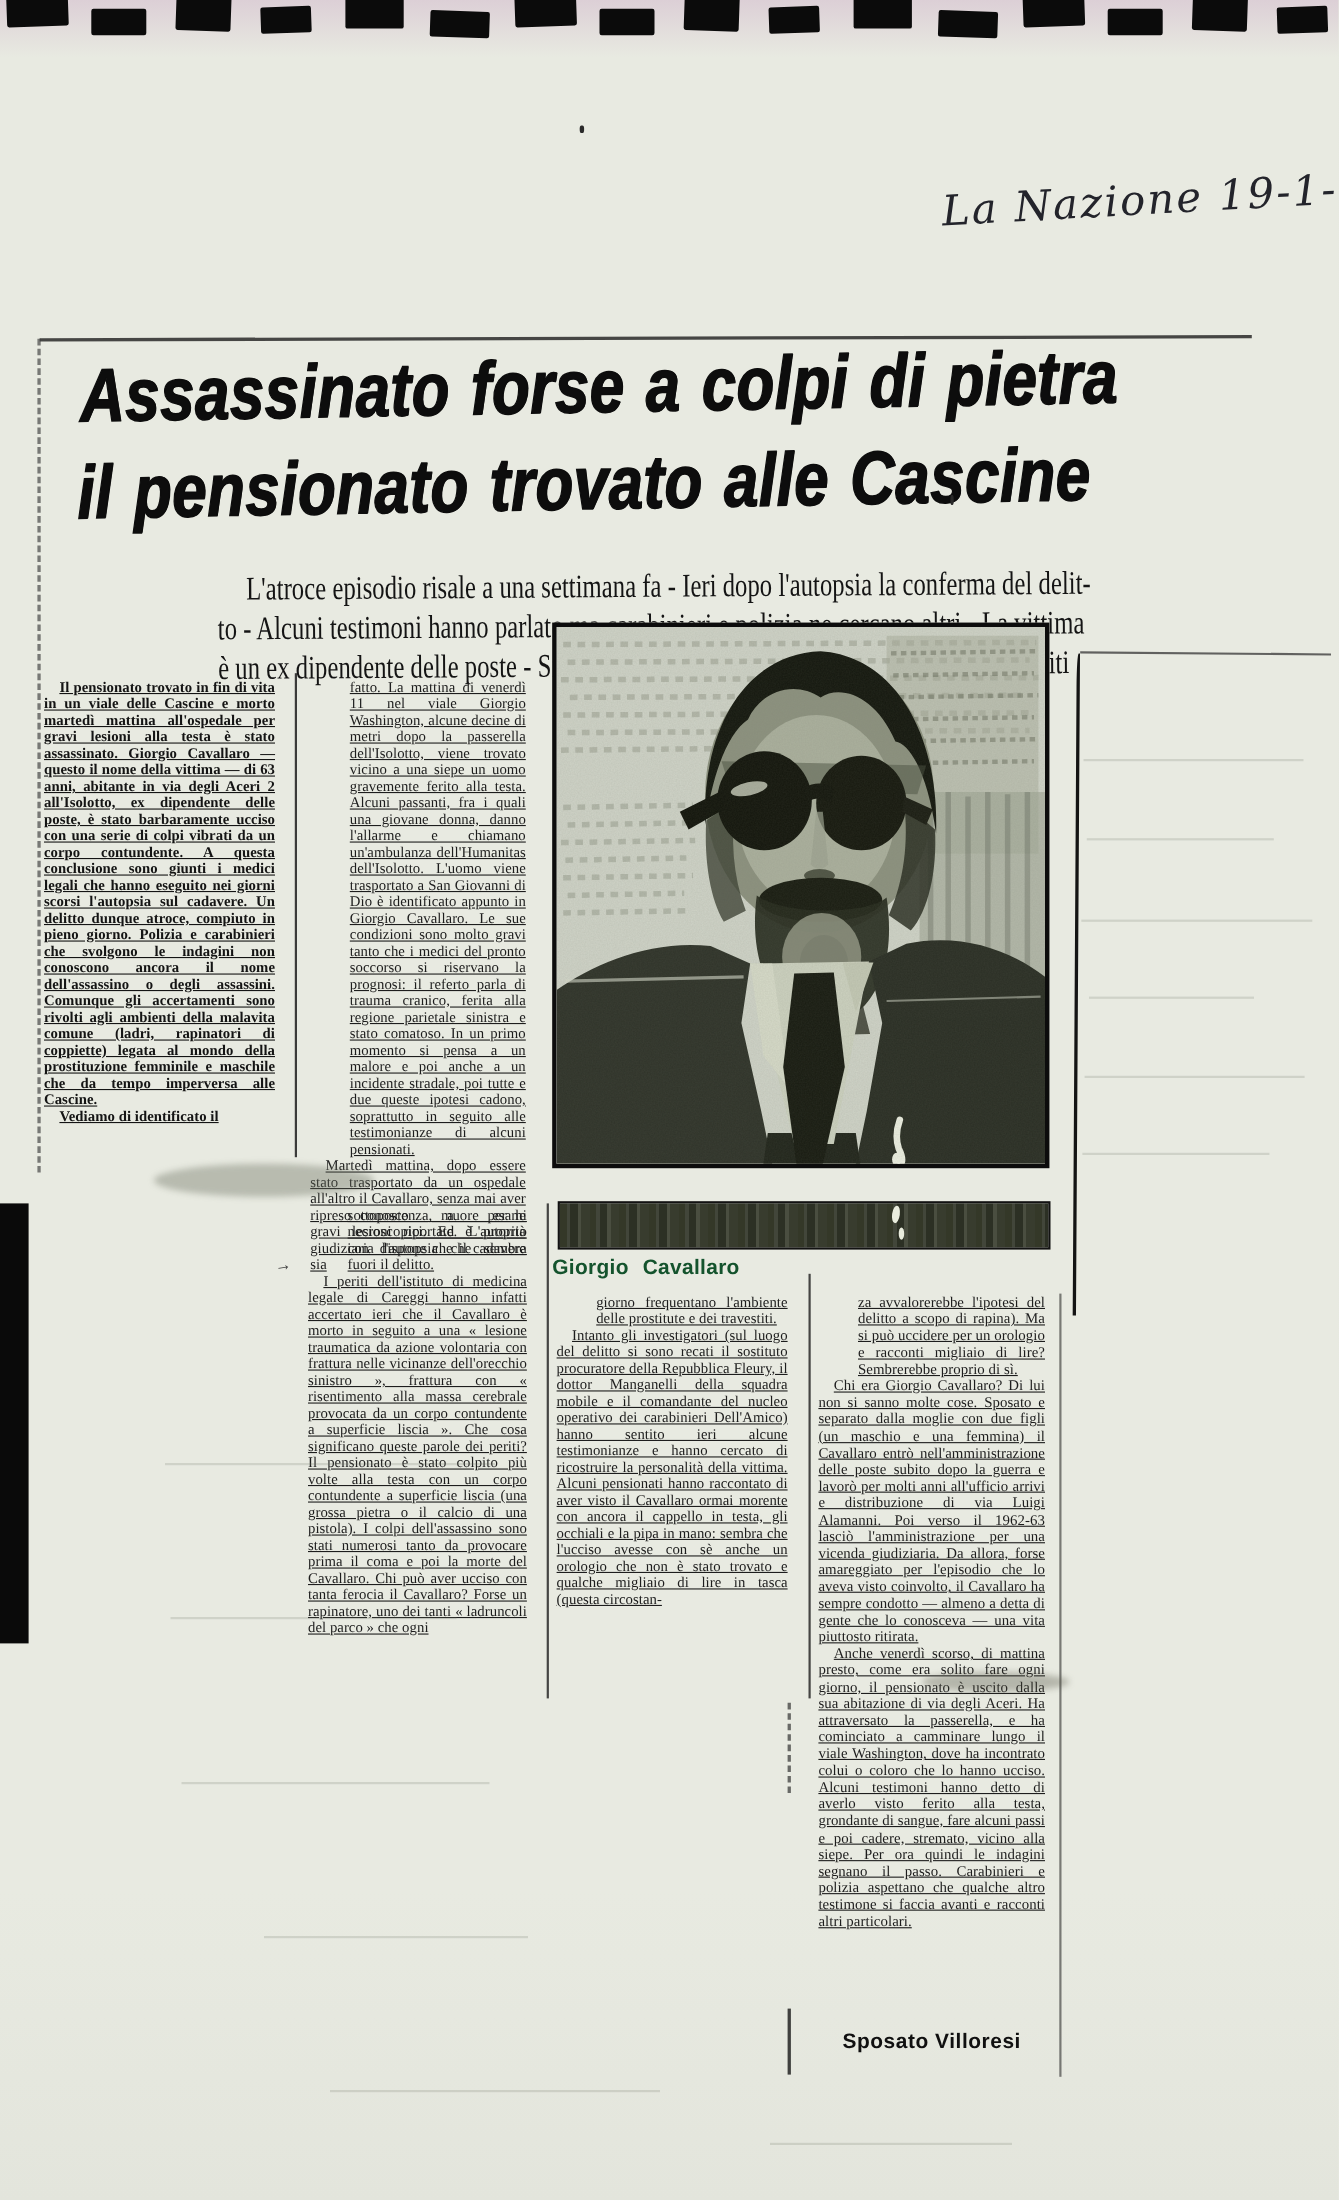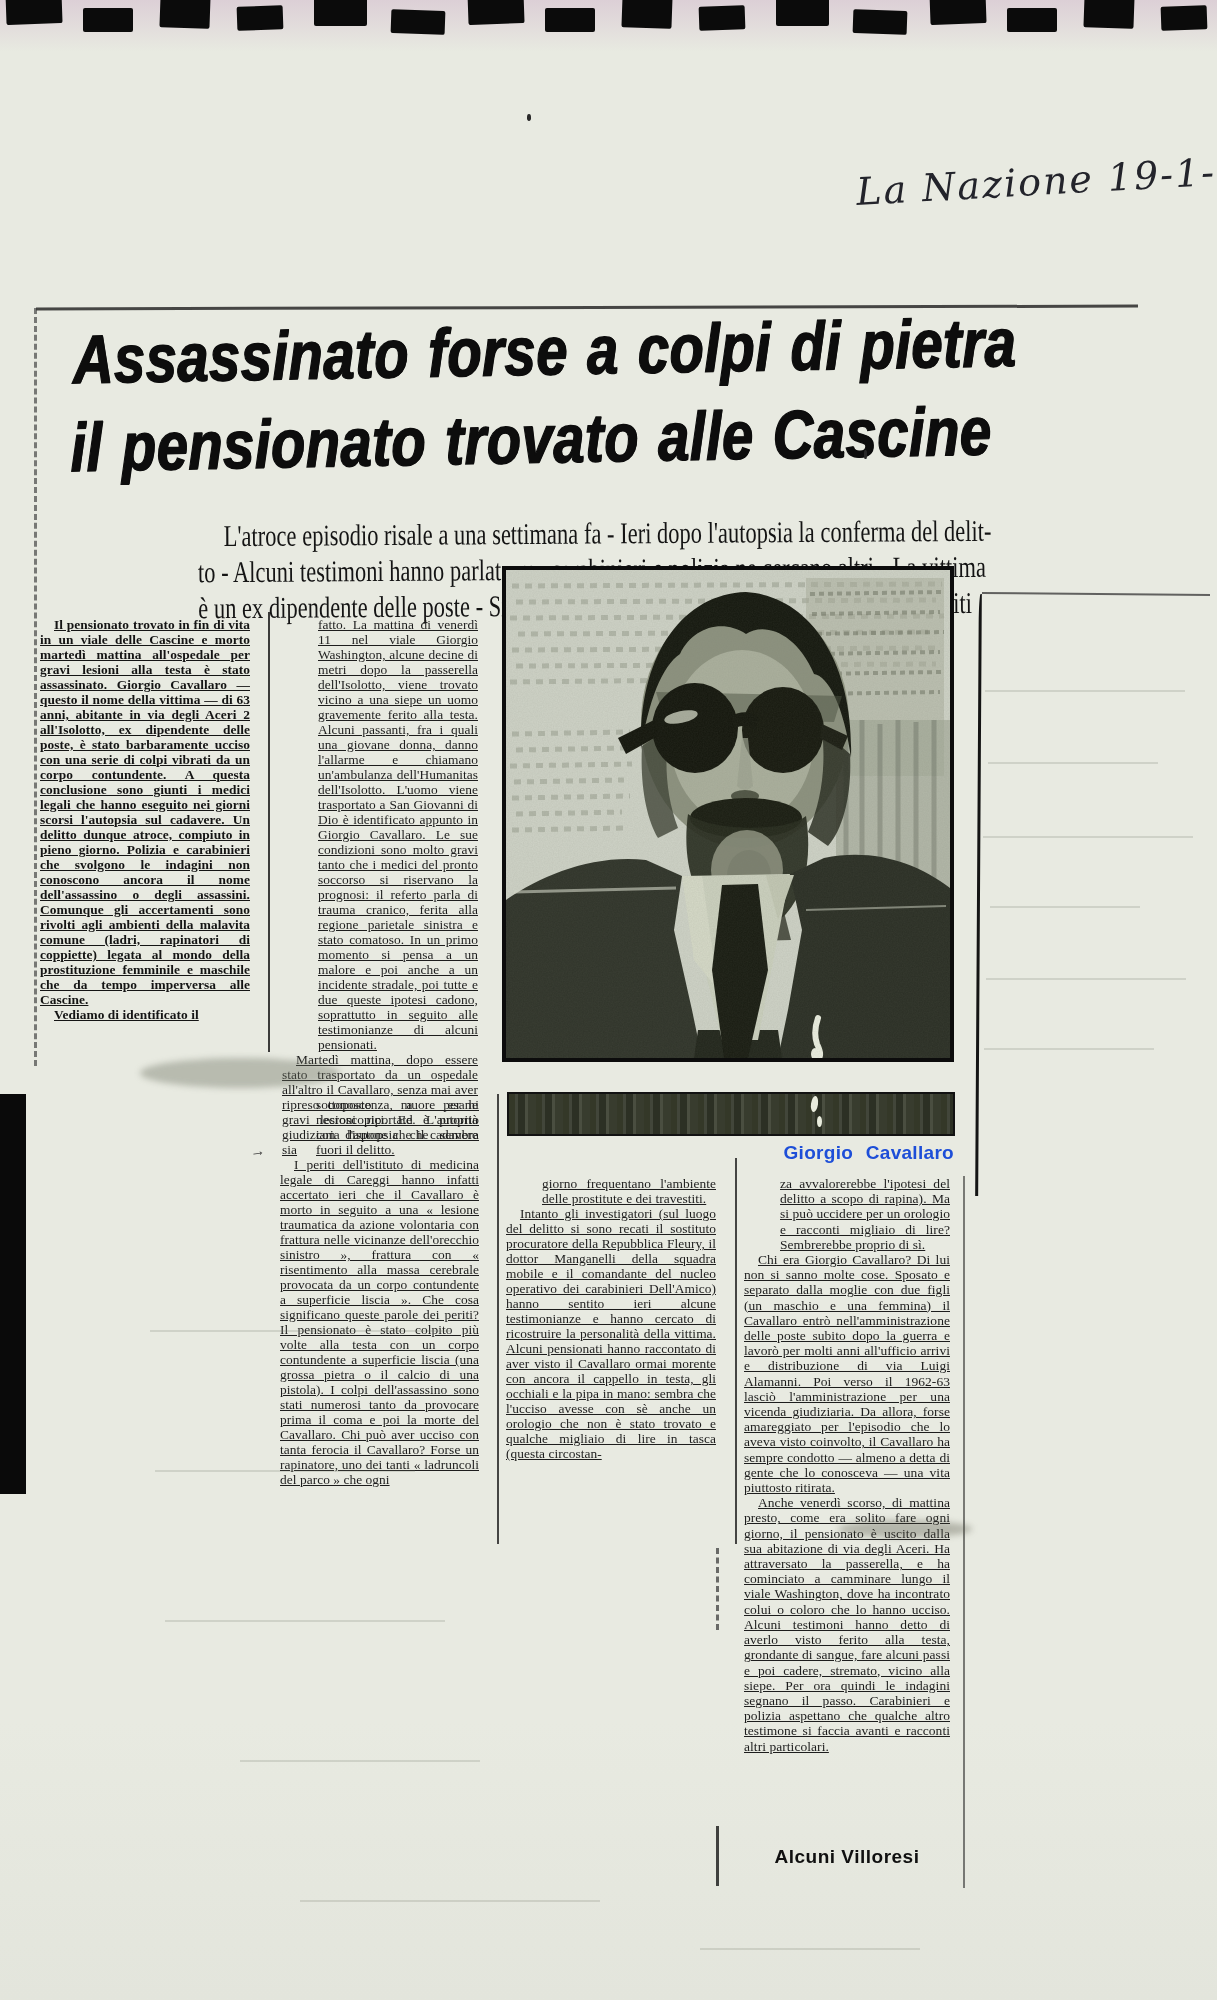--- a/index.html
+++ b/index.html
@@ -63,23 +63,23 @@
   
   #scanbar{position:absolute;left:0;top:1094px;width:26px;height:400px;background:#0a0a0a;}
   
   #photo{position:absolute;left:502px;top:566px;width:444px;height:488px;
        border:4px solid #0c0c0c;background:#cfd3c7;}
   #photo-strip{position:absolute;left:507px;top:1092px;width:444px;height:40px;
        border:2px solid #121212;
        background:repeating-linear-gradient(90deg,#343828 0 6px,#42463a 6px 9px,
                   #2c3024 9px 16px,#4a4e40 16px 19px,#383c2e 19px 27px);}
   .drip{position:absolute;background:#e9ecdd;border-radius:50%;}
-  #caption{position:absolute;left:502px;top:1142px;width:452px;text-align:right;
+  #caption{position:absolute;left:502px;top:1142px;width:452px;text-align:left;
        font-family:"Liberation Sans",sans-serif;font-weight:bold;font-size:19px;
-       color:#1d4ed8;word-spacing:7px;letter-spacing:.3px;}
+       color:#14532d;word-spacing:7px;letter-spacing:.3px;}
   #byline{position:absolute;left:738px;top:1846px;width:218px;text-align:center;
        font-family:"Liberation Sans",sans-serif;font-weight:bold;font-size:19px;
        color:#101010;letter-spacing:.5px;}
   #arrow-mark{position:absolute;left:250px;top:1143px;font-size:15px;color:#3d3d3d;
        transform:rotate(-8deg);}
   
   .streak{position:absolute;height:2px;background:rgba(110,115,100,.20);}
   .smudge{position:absolute;border-radius:50%;filter:blur(3px);}
   #smudge1{left:140px;top:1058px;width:200px;height:30px;background:rgba(105,110,95,.38);}
   #smudge2{left:838px;top:1520px;width:134px;height:18px;background:rgba(75,75,62,.33);}
@@ -247,21 +247,21 @@
   </svg>
 </div>
 
 <div id="photo-strip">
   <span class="drip" style="left:302px;top:2px;width:7px;height:16px;transform:rotate(8deg);"></span>
   <span class="drip" style="left:308px;top:22px;width:5px;height:11px;"></span>
 </div>
 
 <div id="caption">Giorgio Cavallaro</div>
 <div id="arrow-mark">→</div>
-<div id="byline">Alcuni Villoresi</div>
+<div id="byline">Sposato Villoresi</div>
 
 <div class="streak" style="left:985px;top:690px;width:200px;"></div>
 <div class="streak" style="left:988px;top:762px;width:170px;"></div>
 <div class="streak" style="left:983px;top:836px;width:210px;"></div>
 <div class="streak" style="left:990px;top:906px;width:150px;"></div>
 <div class="streak" style="left:986px;top:978px;width:200px;"></div>
 <div class="streak" style="left:984px;top:1048px;width:170px;"></div>
 <div class="streak" style="left:150px;top:1330px;width:300px;"></div>
 <div class="streak" style="left:155px;top:1470px;width:260px;"></div>
 <div class="streak" style="left:165px;top:1620px;width:280px;"></div>

